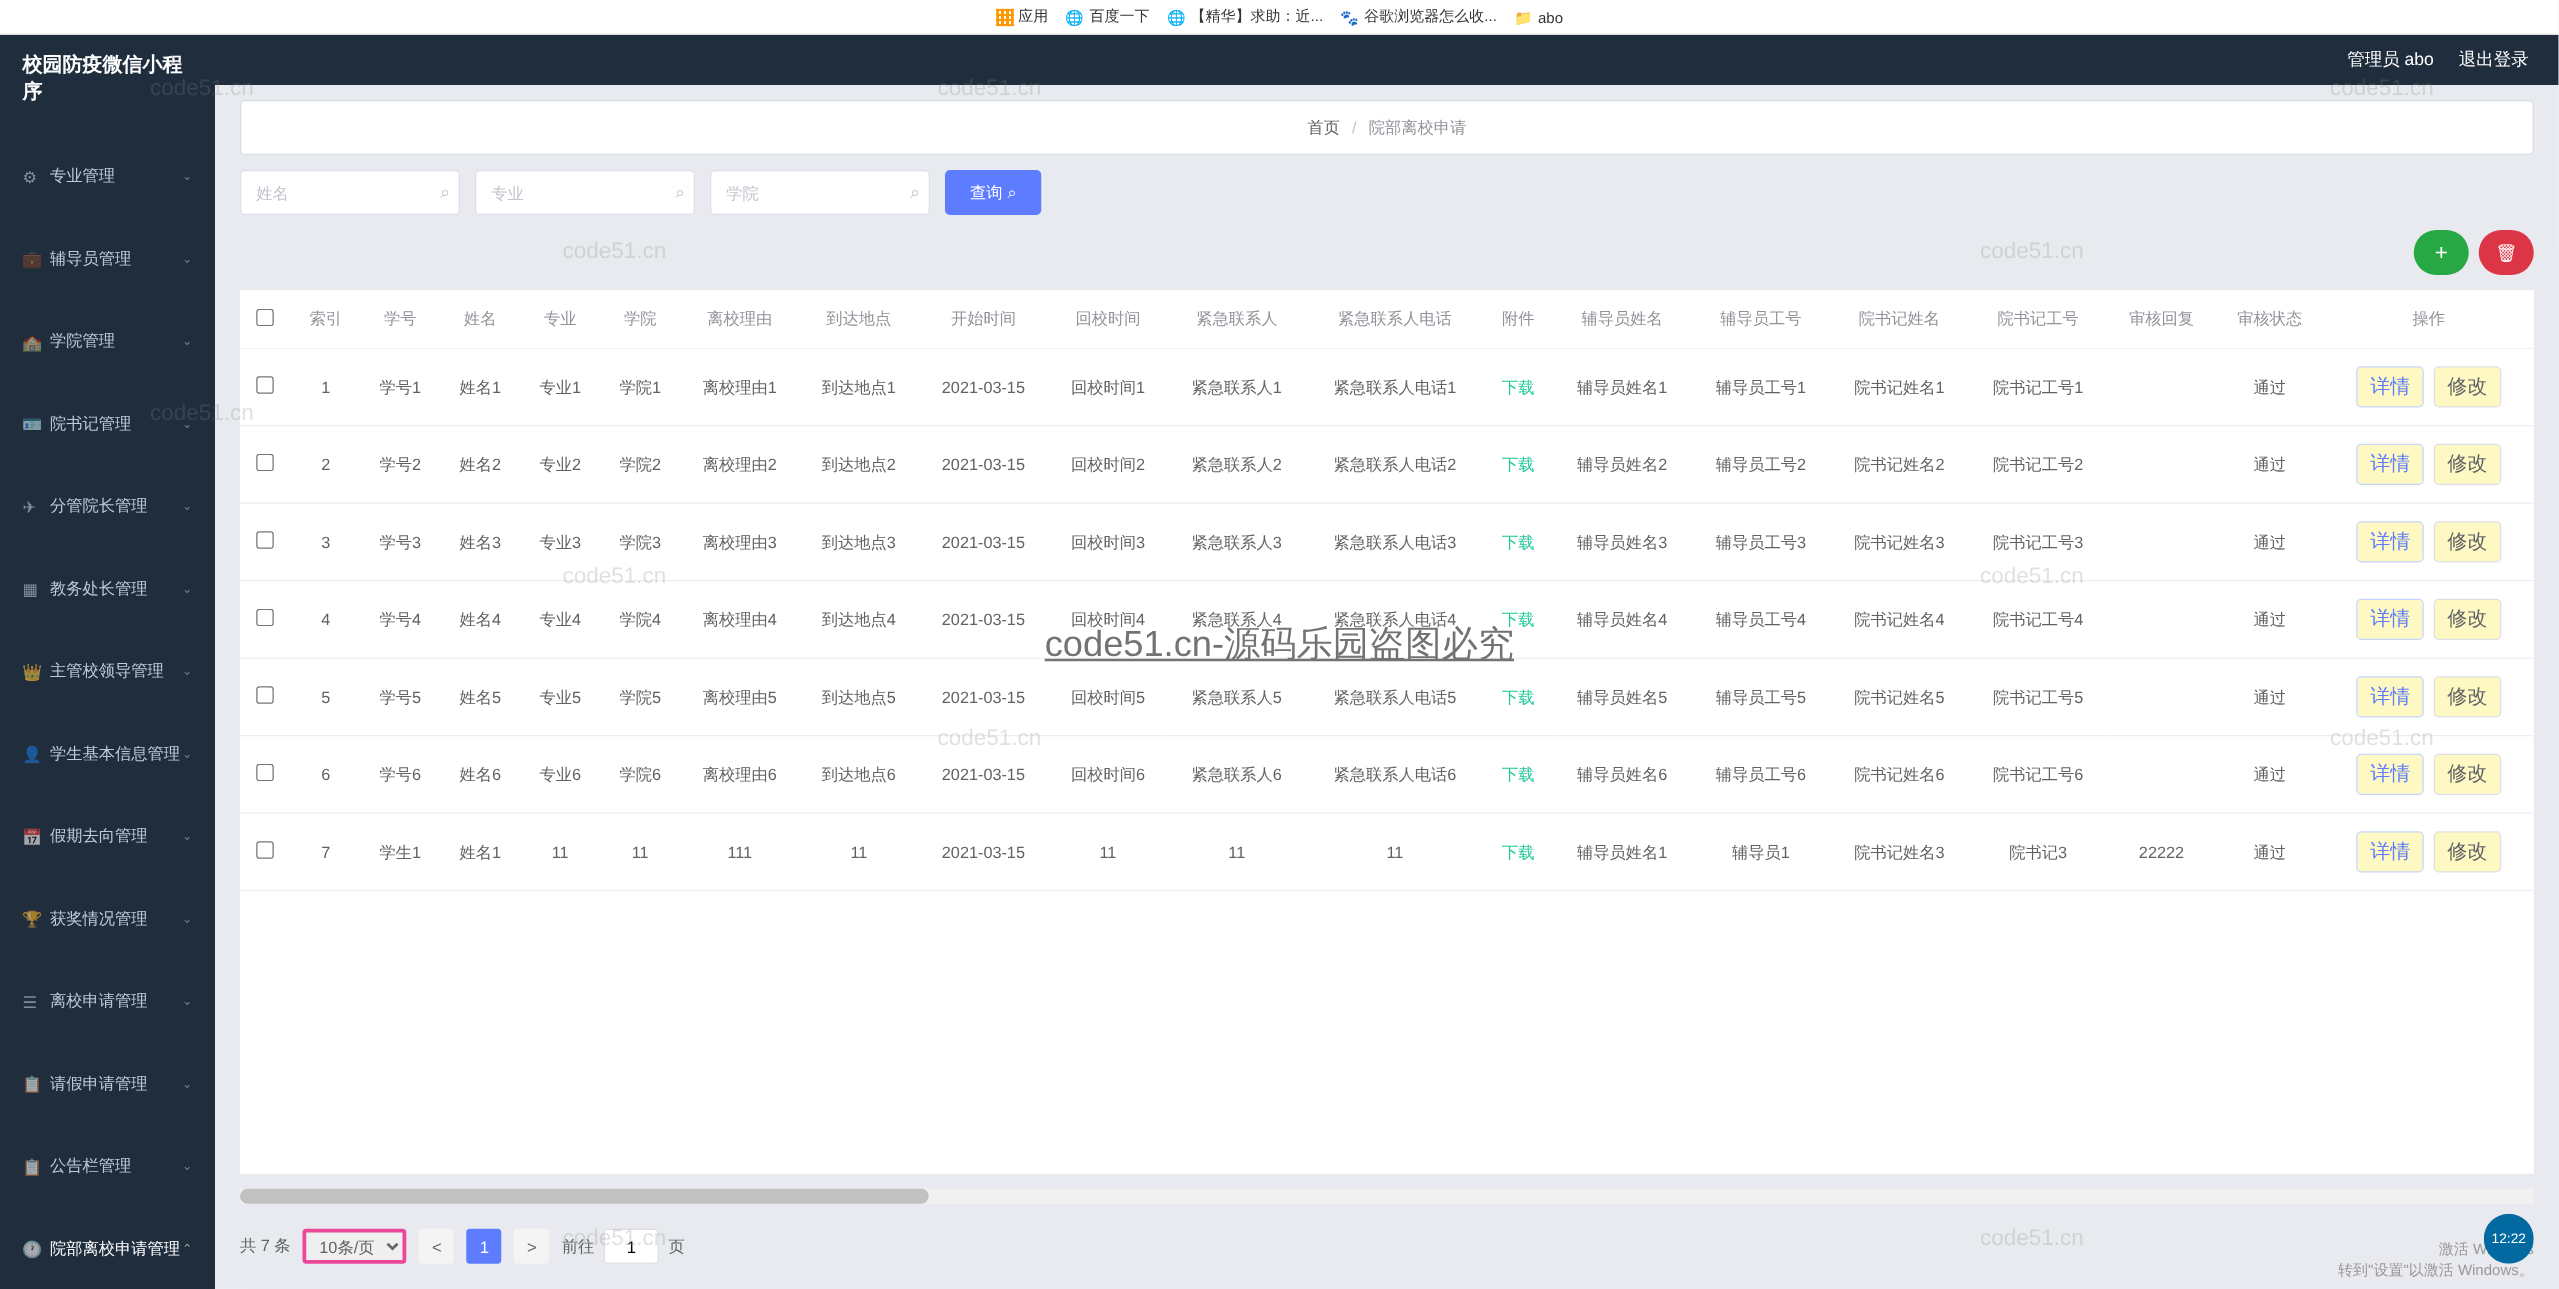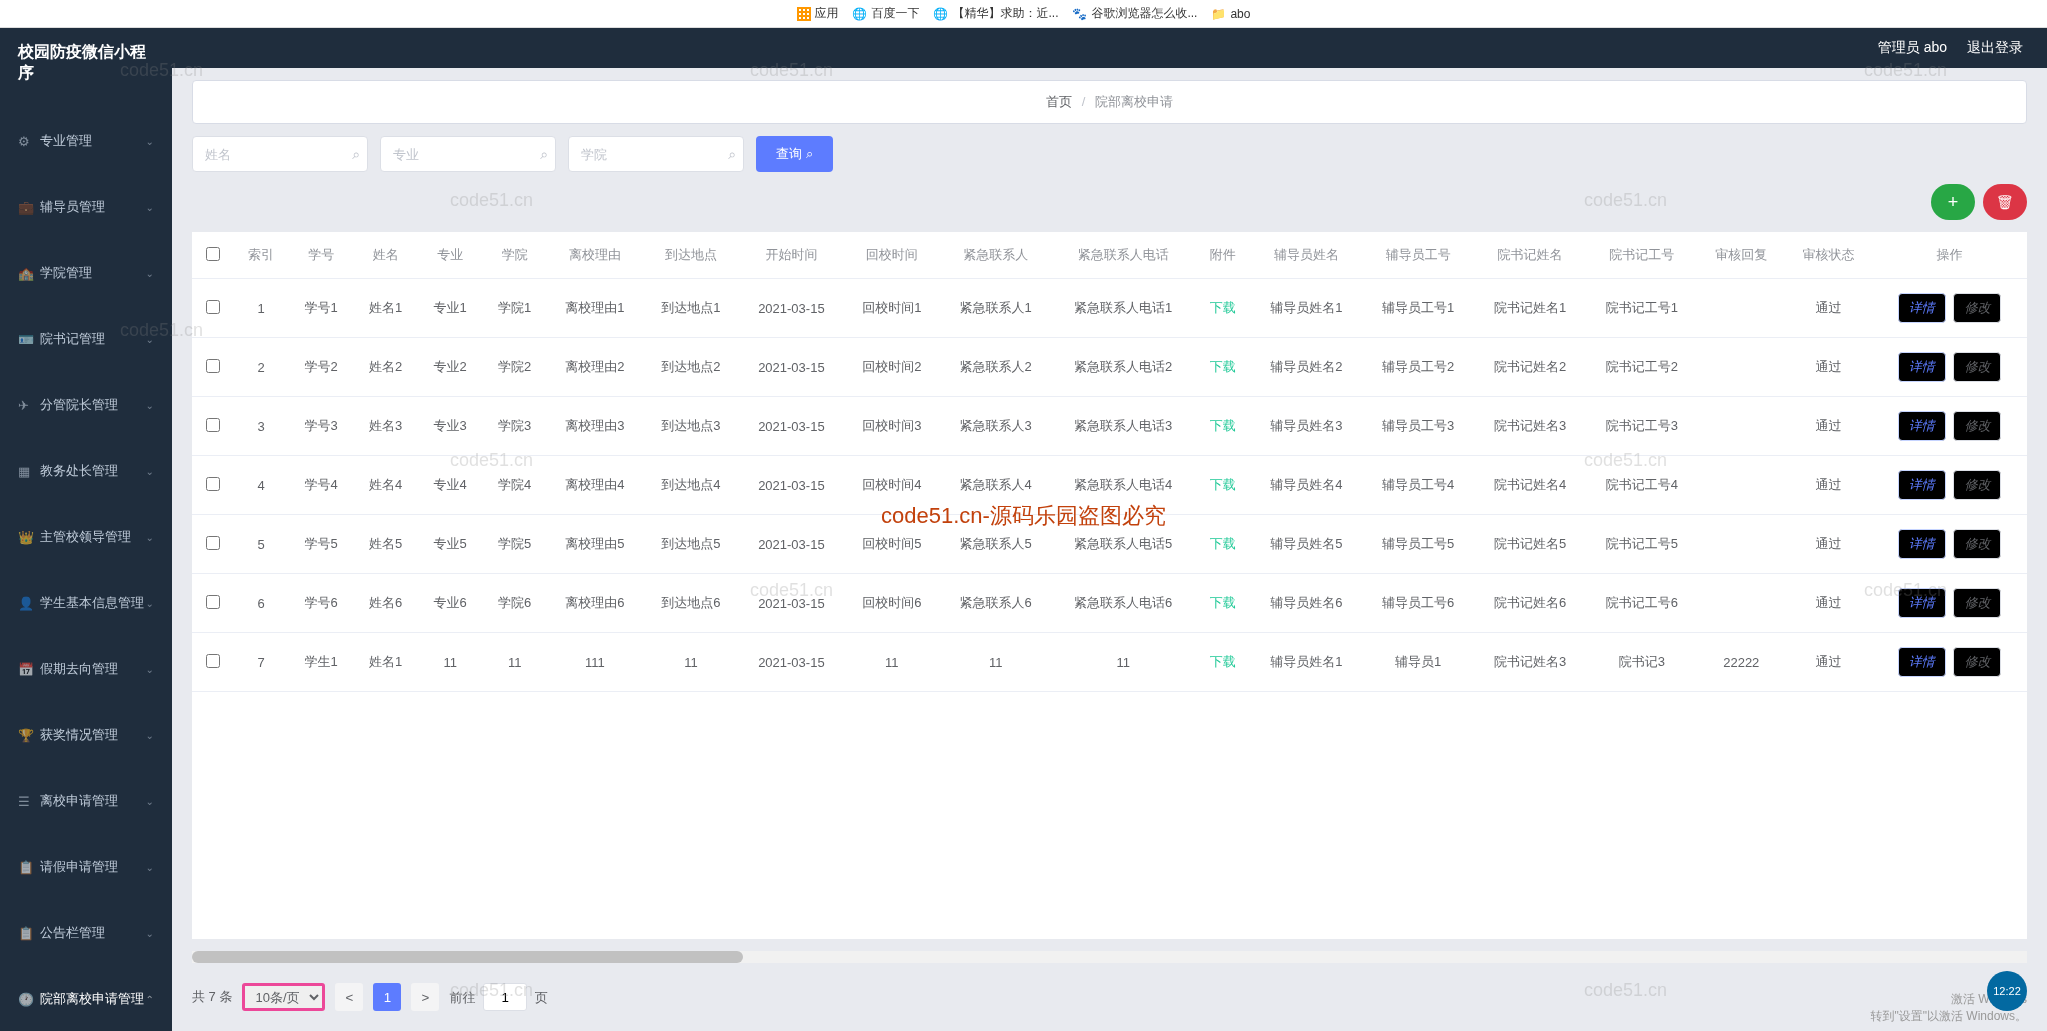--- a/index.html
+++ b/index.html
@@ -41,34 +41,34 @@
 .action-row { display: flex; justify-content: flex-end; gap: 8px; }
 .btn-add { background: #28a745; color: #fff; border: none; border-radius: 20px; width: 44px; height: 36px; font-size: 18px; cursor: pointer; }
 .btn-del { background: #dc3545; color: #fff; border: none; border-radius: 20px; width: 44px; height: 36px; font-size: 14px; cursor: pointer; }
 
 .table-wrap { flex: 1; background: #fff; overflow: auto; position: relative; }
 table { border-collapse: collapse; width: max-content; min-width: 100%; }
 th, td { padding: 14px 10px; text-align: center; font-size: 13px; color: #606266; border-bottom: 1px solid #ebeef5; white-space: nowrap; }
 th { color: #909399; font-weight: 500; background: #fff; position: sticky; top: 0; }
 .chk { width: 14px; height: 14px; }
 .link-dl { color: #20c997; cursor: pointer; }
-.btn-sm { border: 1px solid #dcdfe6; background: #000000; border-radius: 4px; padding: 5px 10px; font-size: 13px; cursor: pointer; color: #606266; margin: 0 2px; font-style: italic; }
+.btn-sm { border: 1px solid #dcdfe6; background: #fef9c3; border-radius: 4px; padding: 5px 10px; font-size: 16px; cursor: pointer; color: #606266; margin: 0 2px; }
 .btn-sm.primary { color: #5d7cff; border-color: #c6d4ff; }
 
 .hscroll { height: 12px; background: #f1f1f1; }
 .hscroll::before { content: ''; display: block; width: 30%; height: 100%; background: #c1c1c1; border-radius: 6px; }
 
 .pagination { display: flex; align-items: center; gap: 10px; padding: 8px 0; font-size: 13px; color: #606266; }
 .pagination select { height: 28px; border: 3px solid #ec4899; border-radius: 3px; padding: 0 6px; font-size: 13px; color: #606266; }
 .page-btn { min-width: 28px; height: 28px; border: none; background: #f4f4f5; border-radius: 3px; cursor: pointer; color: #606266; }
 .page-btn.active { background: #5d7cff; color: #fff; }
 .page-jump input { width: 44px; height: 28px; border: 1px solid #dcdfe6; border-radius: 3px; text-align: center; margin: 0 4px; }
 
 .watermark { position: absolute; color: #888; opacity: .25; font-size: 18px; pointer-events: none; }
-.wm-red { position: fixed; color: #c2410c; font-size: 22px; font-weight: 500; left: 50%; top: 50%; transform: translate(-50%, -50%); pointer-events: none; z-index: 999; }
+.wm-red { position: fixed; color: #737373; font-size: 29px; font-weight: 500; left: 50%; top: 50%; transform: translate(-50%, -50%); pointer-events: none; z-index: 999; text-decoration: underline; }
 
 .footer-right { position: fixed; bottom: 6px; right: 20px; font-size: 12px; color: #999; text-align: right; }
 .clock-badge { position: fixed; bottom: 20px; right: 20px; background: #0369a1; color: #fff; border-radius: 50%; width: 40px; height: 40px; display: flex; align-items: center; justify-content: center; font-size: 11px; }
 </style>
 </head>
 <body>
 
 <div class="browser-bar">
   <span class="item">
       <span class="bicon grid-icon"></span>

